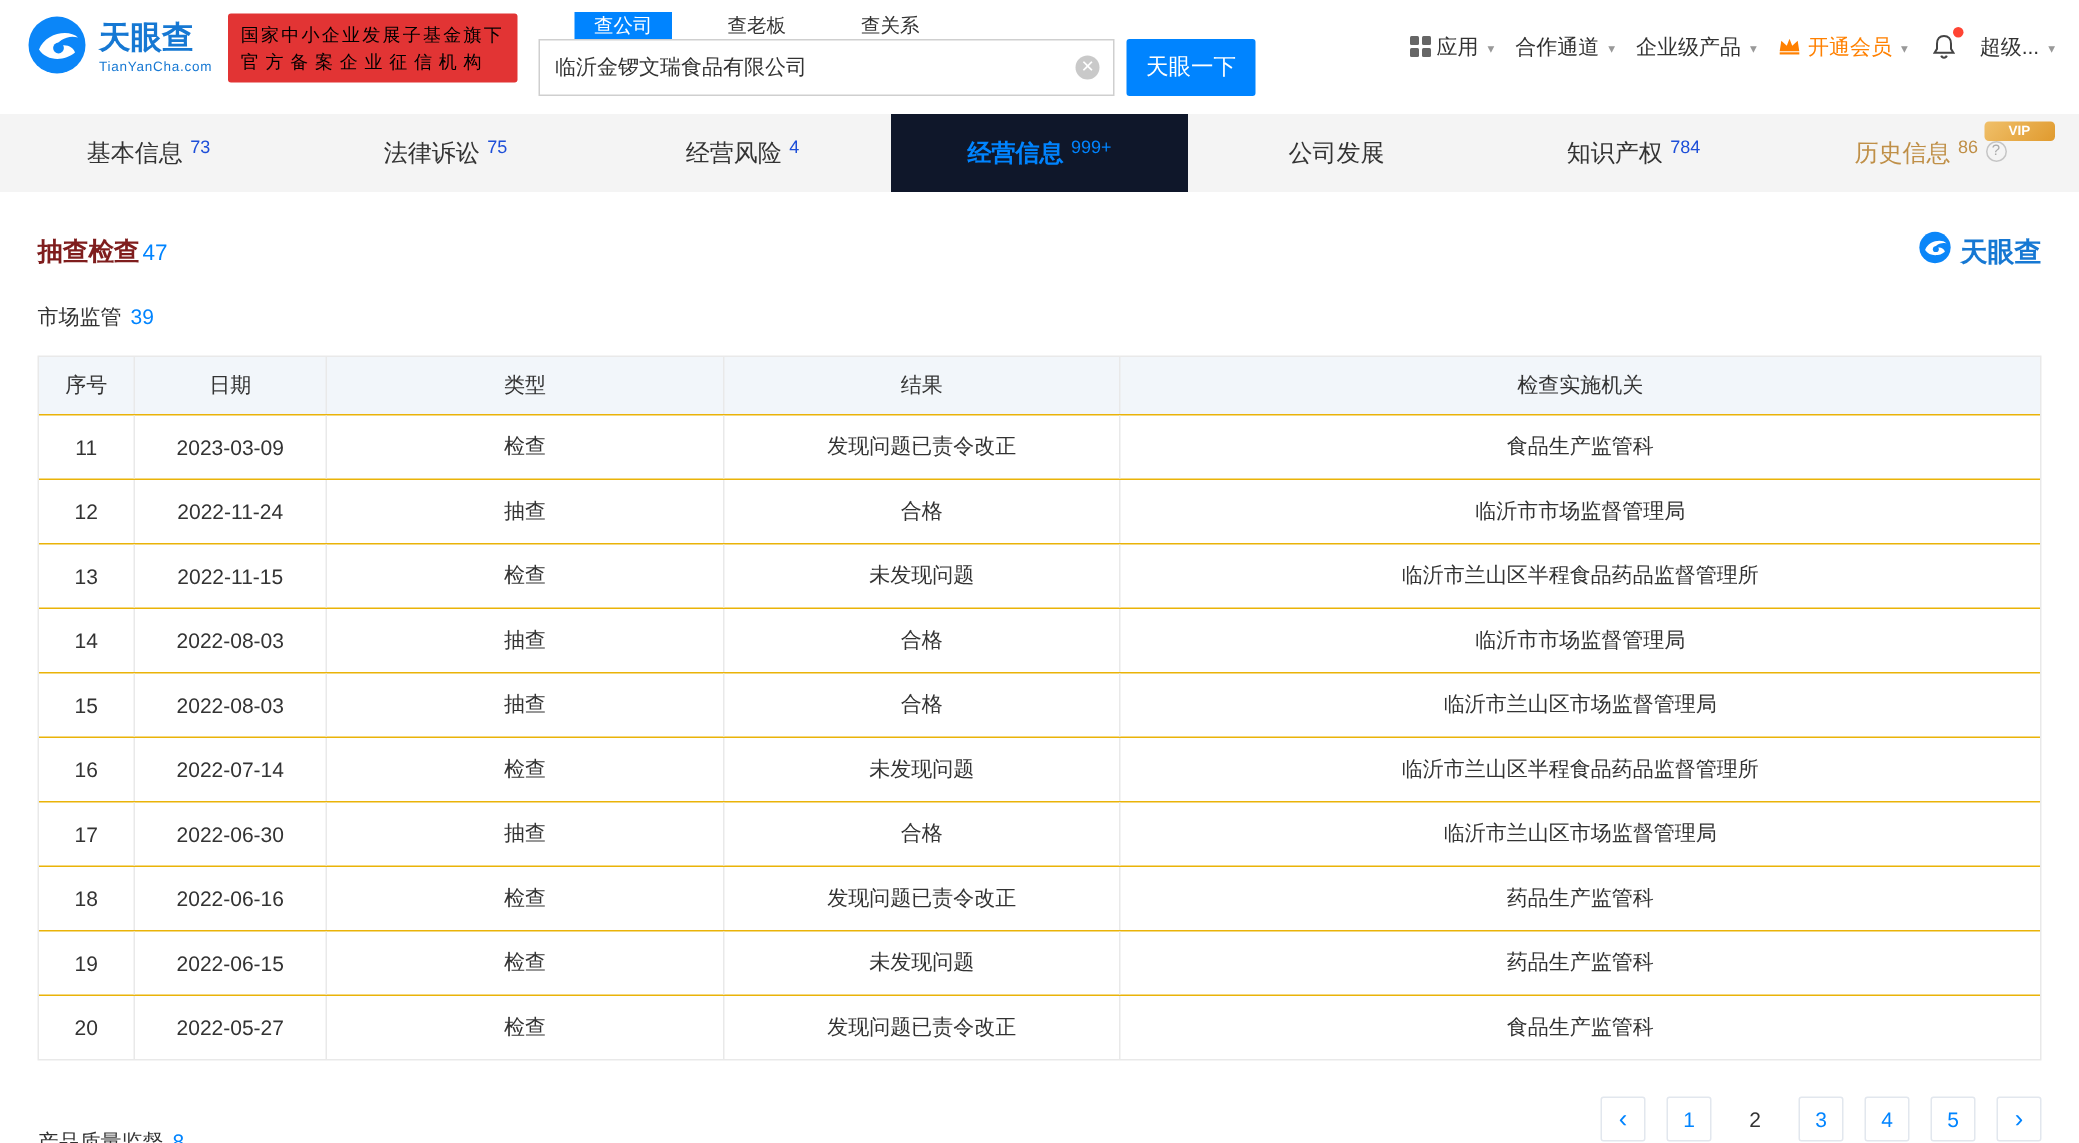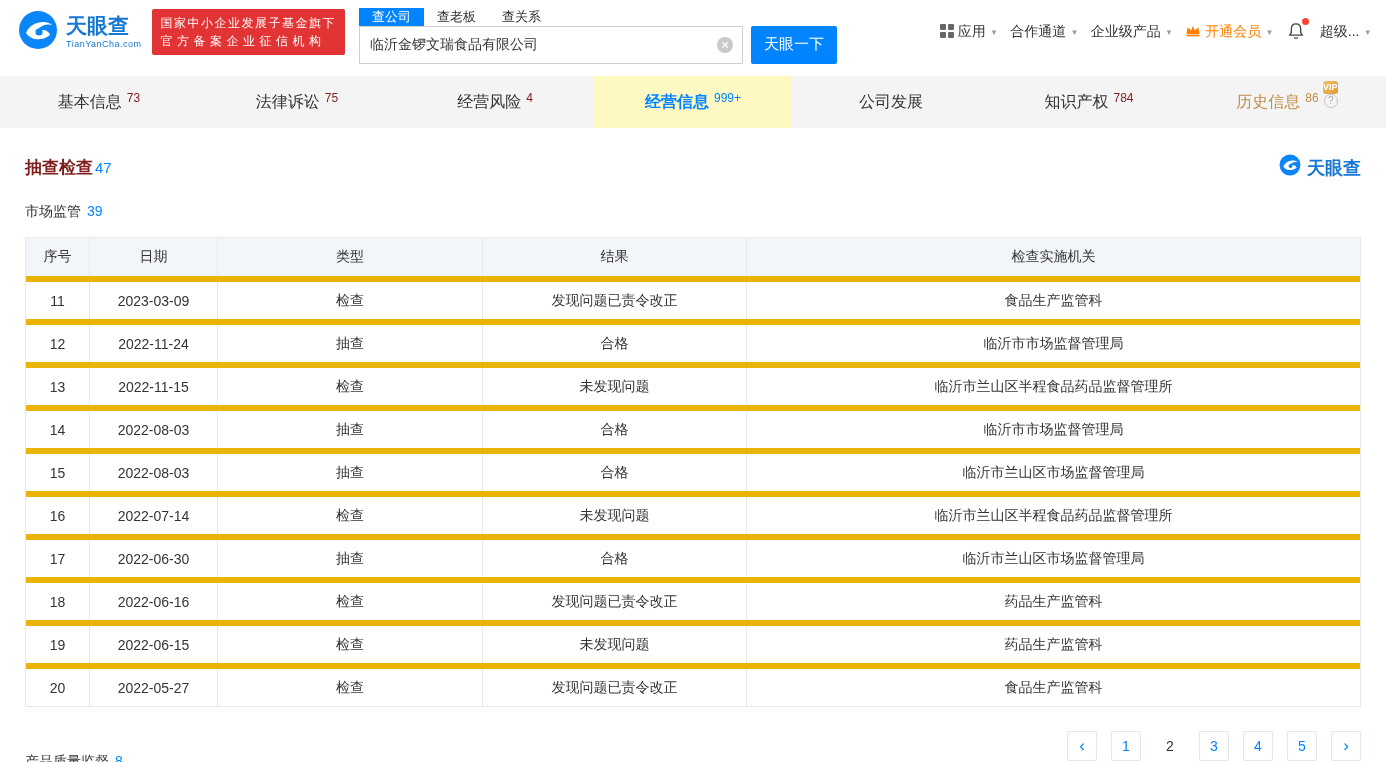--- a/index.html
+++ b/index.html
@@ -5,28 +5,28 @@
   * { margin:0; padding:0; box-sizing:border-box; }
   html,body { width:1386px; height:762px; overflow:hidden; background:#fff;
     font-family:"Liberation Sans","DejaVu Sans",sans-serif; color:#333; }
   body { position:relative; }
 
   
   .topbar { display:flex; align-items:center; height:64px; padding:0 16px 0 18px; background:#fff; }
   .logo { display:flex; align-items:center; gap:8px; cursor:pointer; }
   .logo-text .brand { font-size:21px; font-weight:bold; color:#1678d3; line-height:1.05; }
   .logo-text .brand-domain { font-size:9px; color:#1678d3; letter-spacing:.5px; margin-top:2px;text-align:right; }
-  .gov-badge { background:#e23434; color:#ffffff; font-size:12px; line-height:1.5; padding:5px 9px;
+  .gov-badge { background:#e23434; color:#000000; font-size:12px; line-height:1.5; padding:5px 9px;
     margin-left:10px; border-radius:2px; white-space:nowrap; }
   .gov-badge .l1 { letter-spacing:1.5px; }
   .gov-badge .l2 { letter-spacing:4.5px; }
 
   .search-area { margin-left:14px; display:flex; flex-direction:column; }
   .search-tabs { display:flex; align-items:flex-end; height:25px; }
-  .stab { font-size:13px; padding:0 13px; color:#333; cursor:pointer; }
+  .stab { font-size:13px; padding:0 13px; color:#333; cursor:pointer;margin-left:24px; }
   .stab.active { background:#0084ff; color:#fff; }
   .search-row { display:flex; align-items:center; }
   .search-input-wrap { position:relative; }
   .search-input { width:384px; height:38px; border:1px solid #cfcfcf; padding:0 54px 0 10px;
     font-size:14px; color:#333; outline:none; font-family:inherit; }
   .clear-icon { position:absolute; right:10px; top:50%; transform:translateY(-50%); width:16px; height:16px;
     border-radius:50%; background:#c9c9c9; color:#fff; font-size:11px; line-height:16px; text-align:center; cursor:pointer; }
   .search-btn { margin-left:8px; width:86px; height:38px; background:#0084ff; color:#fff; font-size:15px;
     border:none; border-radius:2px; cursor:pointer; font-family:inherit; }
 
@@ -34,43 +34,43 @@
   .menu-item { display:flex; align-items:center; gap:4px; cursor:pointer; white-space:nowrap; }
   .caret { font-size:9px; color:#999; margin-left:2px; }
   .menu-vip { color:#ff8000; }
   .bell-wrap { position:relative; }
   .red-dot { position:absolute; top:-3px; right:-3px; width:7px; height:7px; background:#f43; border-radius:50%; }
 
   
   .navbar { display:flex; height:52px; background:#f4f4f4; margin-top:12px; }
   .nav-tab { flex:1; display:flex; align-items:center; justify-content:center; gap:5px;
     font-size:16px; color:#333; position:relative; cursor:pointer; }
-  .nt-count { font-size:12px; color:#7f1d1d; position:relative; top:-4px; }
-  .nav-tab.active { background:#fef9c3; color:#0084ff; font-weight:bold; }
+  .nt-count { font-size:12px; color:#1d4ed8; position:relative; top:-4px; }
+  .nav-tab.active { background:#0f172a; color:#0084ff; font-weight:bold; }
   .nav-tab.active .nt-count { color:#0084ff; font-weight:normal; }
   .nav-tab.gold { color:#bf8f47; }
   .nav-tab.gold .nt-count { color:#bf8f47; }
   .vip-badge { position:absolute; top:5px; left:calc(50% + 36px); background:linear-gradient(135deg,#f0c06a,#e09a2e);
-    color:#fff; font-size:9px; font-weight:bold; padding:1px 0; border-radius:3px; line-height:1.2; }
+    color:#fff; font-size:9px; font-weight:bold; padding:1px 16px; border-radius:3px; line-height:1.2; }
   .help-icon { width:14px; height:14px; border:1px solid #c5c5c5; border-radius:50%; color:#aaa;
     font-size:10px; line-height:12px; text-align:center; display:inline-block; position:relative; top:-1px; }
 
   
   .content { padding:26px 25px 0; position:relative; background:#fff; }
   .section-head { display:flex; justify-content:space-between; align-items:center; }
   .section-title { font-size:17px; font-weight:bold; color:#7f1d1d;margin-top:28px; }
   .section-count { color:#0084ff; font-size:15px; margin-left:2px; }
   .watermark { display:flex; align-items:center; gap:6px; font-size:18px; font-weight:bold; color:#1678d3; }
   .sub-head { margin-top:22px; font-size:14px; color:#333; }
   .sub-count { color:#0084ff; margin-left:6px; }
 
   
   .table { margin-top:16px; border:1px solid #e9e9e9; }
   .thead { display:flex; background:#f2f6fa; height:38px; font-size:14px; color:#333; }
-  .trow { display:flex; height:43px; border-top:6px solid #eab308; font-size:14px; background:#fff; }
+  .trow { display:flex; height:43px; border-top:1px solid #eab308; font-size:14px; background:#fff; }
   .cell { display:flex; align-items:center; justify-content:center; text-align:center;
     height:100%; border-right:1px solid #e9e9e9; padding:0 6px; }
   .cell:last-child { border-right:none; }
   .c0 { width:64px; } .c1 { width:128px; } .c2 { width:265px; } .c3 { width:264px;text-align:right; } .c4 { flex:1; }
 
   
   .pagination { display:flex; justify-content:flex-end; align-items:center; gap:14px; margin-top:24px; }
   .page-btn { min-width:30px; height:30px; line-height:28px; text-align:center; border:1px solid #e2e7ee;
     border-radius:2px; color:#0084ff; font-size:14px; padding:0 5px; cursor:pointer; background:#fff; }
   .page-btn.current { border-color:transparent; color:#333; }

